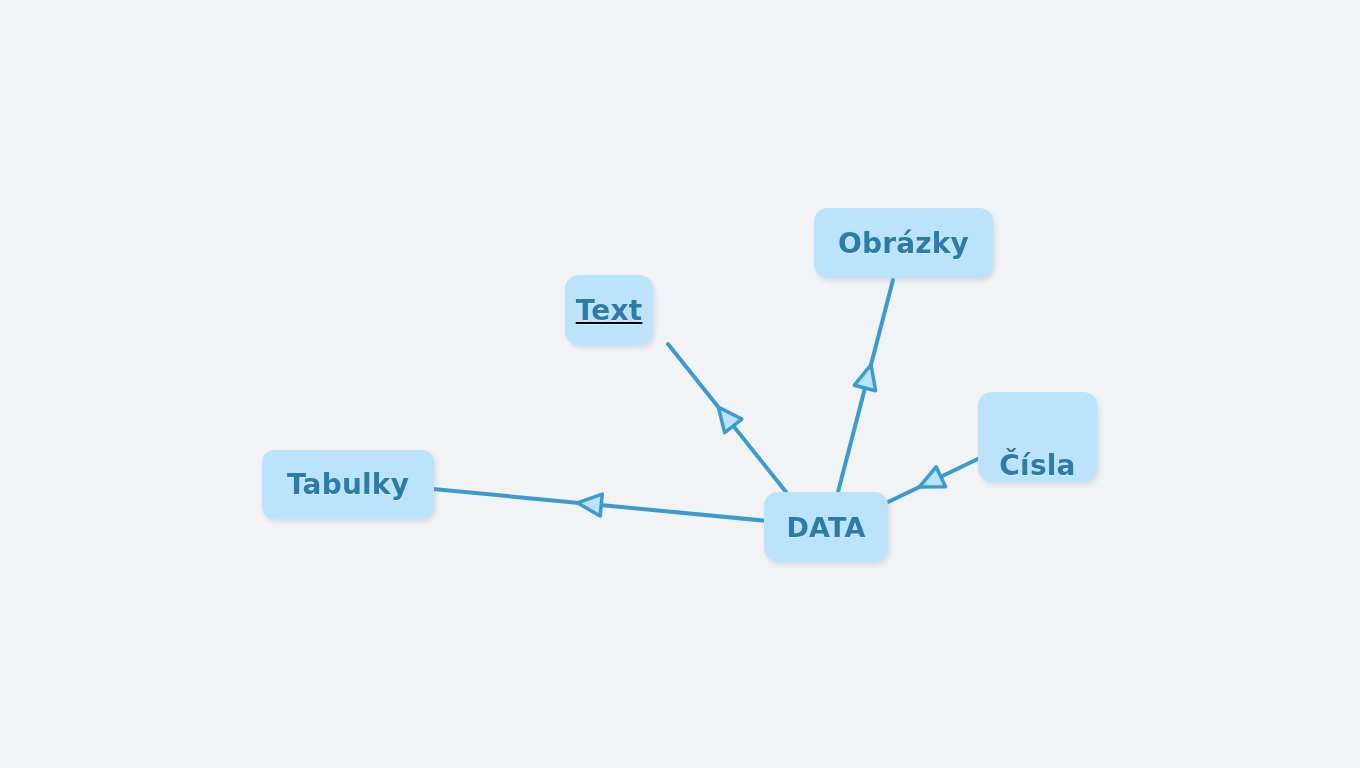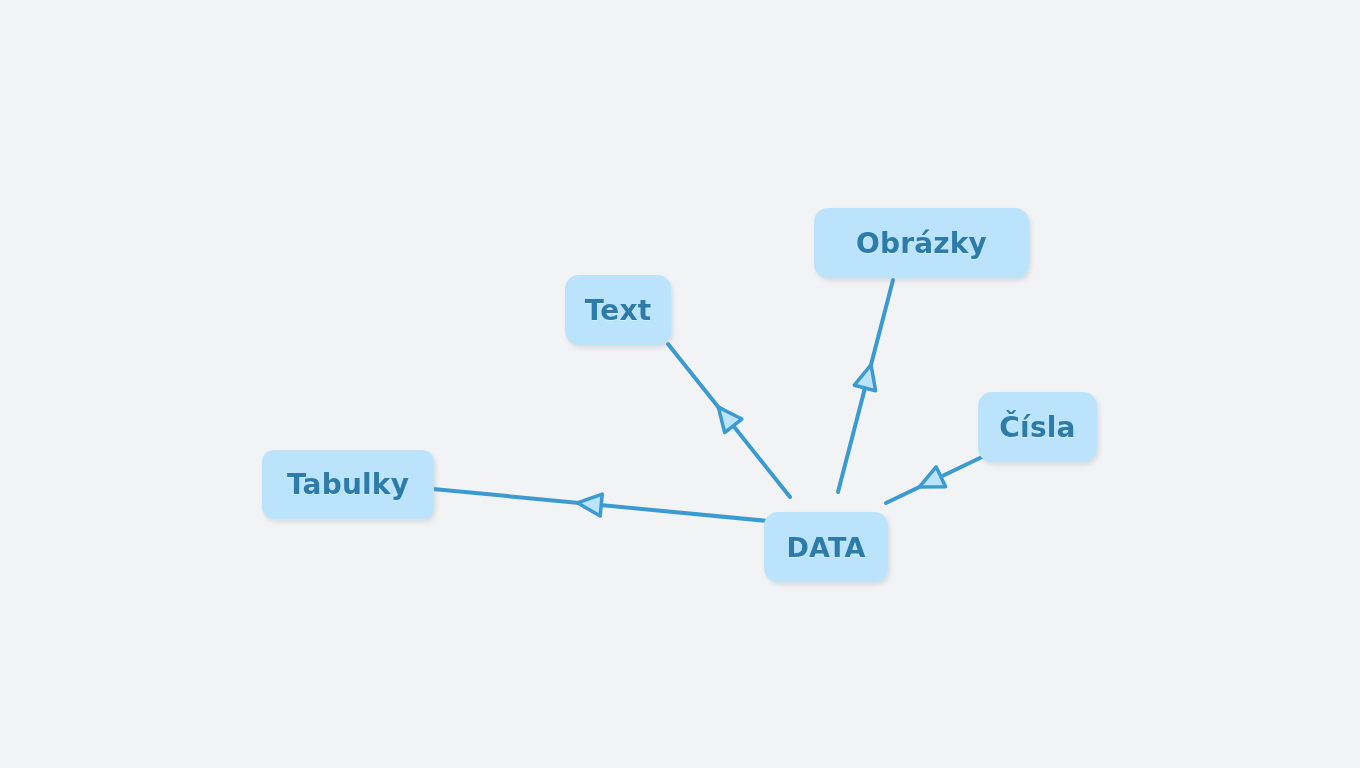--- a/index.html
+++ b/index.html
@@ -56,33 +56,33 @@
       <line x1="790" y1="497" x2="668" y2="344" stroke="#3b9bd1" stroke-width="4" stroke-linecap="round"></line>
       <polygon points="718.3304883190126,407.11938289187646 741.8937510866684,419.0262148694601 724.6927225731291,432.7420676711057" fill="#bbe4fc" stroke="#3b9bd1" stroke-width="3.5" stroke-linejoin="round"></polygon>
       <line x1="838" y1="492" x2="893" y2="280" stroke="#3b9bd1" stroke-width="4" stroke-linecap="round"></line>
       <polygon points="871.014792047386,364.7429833809849 875.6354112649543,390.73624939444 854.340383566596,385.21159598213006" fill="#bbe4fc" stroke="#3b9bd1" stroke-width="3.5" stroke-linejoin="round"></polygon>
       <line x1="886" y1="503" x2="982" y2="457" stroke="#3b9bd1" stroke-width="4" stroke-linecap="round"></line>
       <polygon points="919.2160284208348,487.0839863816833 936.10629112549,466.7931257353791 945.6129350949622,486.63307836732093" fill="#bbe4fc" stroke="#3b9bd1" stroke-width="3.5" stroke-linejoin="round"></polygon>
       <line x1="768" y1="521" x2="433" y2="489" stroke="#3b9bd1" stroke-width="4" stroke-linecap="round"></line>
       <polygon points="577.3098128624822,502.784817945073 602.2470472491963,494.1168111879179 600.1550771576511,516.0171230837809" fill="#bbe4fc" stroke="#3b9bd1" stroke-width="3.5" stroke-linejoin="round"></polygon>
     </svg>
 
-  <div class="node node-branch" id="node-text" style="left: 565px; top: 275px; width: 106px; height: 70px;">
+  <div class="node node-branch" id="node-text" style="left: 565px; top: 275px; width: 88px; height: 70px; text-decoration: underline;">
     <span class="node-label">Text</span>
   </div>
 
-  <div class="node node-branch" id="node-obrazky" style="left: 814px; top: 208px; width: 215px; height: 70px;">
+  <div class="node node-branch" id="node-obrazky" style="left: 814px; top: 208px; width: 179px; height: 70px;">
     <span class="node-label">Obrázky</span>
   </div>
 
-  <div class="node node-branch" id="node-cisla" style="left: 978px; top: 392px; width: 119px; height: 70px;">
+  <div class="node node-branch" id="node-cisla" style="left: 978px; top: 392px; width: 119px; height: 90px; align-items: flex-end;">
     <span class="node-label">Čísla</span>
   </div>
 
   <div class="node node-branch" id="node-tabulky" style="left: 262px; top: 450px; width: 172px; height: 69px; border-radius: 12px;">
     <span class="node-label">Tabulky</span>
   </div>
 
-  <div class="node node-central" id="node-data" style="left: 764px; top: 512px; width: 124px; height: 70px;">
+  <div class="node node-central" id="node-data" style="left: 764px; top: 492px; width: 124px; height: 70px;">
     <span class="node-label">DATA</span>
   </div>
 
 </div>
 
 </body></html>

